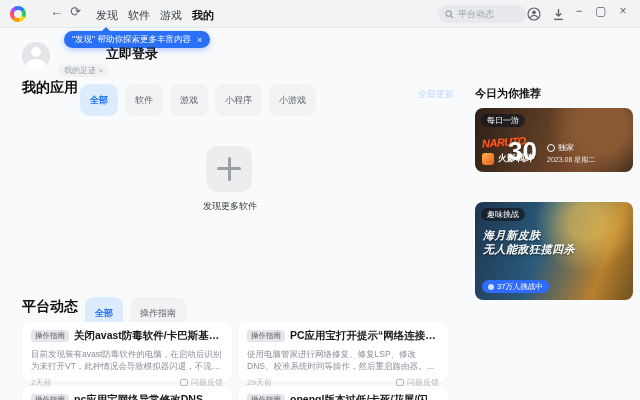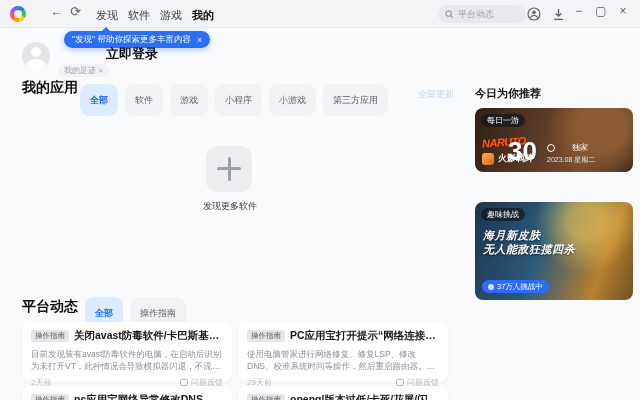--- a/index.html
+++ b/index.html
@@ -57,21 +57,21 @@
           background:radial-gradient(circle at 80% 30%, #8a5a34 0 18%, transparent 40%),
                      linear-gradient(105deg,#2e2018 0%,#5a3b25 40%,#7a4a2c 68%,#3d2a1c 100%); }
   .rec2 { top:202px; height:98px;
           background:radial-gradient(circle at 70% 20%, rgba(255,210,90,.55) 0 12%, transparent 38%),
                      linear-gradient(110deg,#1d3550 0%,#2a5a7a 42%,#b8802e 78%,#6e5120 100%); }
   .rec-badge { position:absolute; left:6px; top:6px; height:13px; padding:0 6px; border-radius:7px;
                background:rgba(20,24,32,.72); font-size:8px; display:flex; align-items:center; }
   .naruto { position:absolute; left:7px; top:28px; font-size:11px; font-style:italic; font-weight:bold;
             color:#ff5a1f; text-shadow:0 1px 0 #7a1f00; letter-spacing:-0.5px; transform:rotate(-4deg); }
   .big30 { position:absolute; left:33px; top:28px; font-size:26px; font-weight:bold; color:#fff; text-shadow:0 1px 2px rgba(0,0,0,.5); }
-  .excl { position:absolute; left:72px; top:34px; font-size:8px; color:#fff; display:flex; align-items:center; gap:17px; }
+  .excl { position:absolute; left:72px; top:34px; font-size:8px; color:#fff; display:flex; align-items:center; gap:3px; }
   .excl .dot { width:8px; height:8px; border-radius:50%; border:1px solid #fff; display:inline-block; }
   .rec-date { position:absolute; left:72px; top:47px; font-size:7px; color:#e8e8e8; }
   .rec-foot { position:absolute; left:7px; bottom:7px; display:flex; align-items:center; gap:4px; font-size:9px; font-weight:bold; }
   .game-ico { width:12px; height:12px; border-radius:3px; background:linear-gradient(135deg,#ffb54d,#e85d1f); display:inline-block; }
   .rec2-line { position:absolute; left:8px; font-size:11px; font-weight:bold; font-style:italic;
                text-shadow:0 1px 2px rgba(0,0,0,.6); letter-spacing:.5px; }
   .rec2-pill { position:absolute; left:7px; bottom:7px; height:13px; padding:0 6px; border-radius:7px;
                background:#2f6bff; font-size:7.5px; display:flex; align-items:center; gap:3px;text-align:right; }
   .rec2-pill .u { width:6px; height:6px; border-radius:50%; background:#cfe0ff; display:inline-block; }
 
@@ -141,21 +141,20 @@
 <div class="abs login">立即登录</div>
 <div class="abs login-sub">我的足迹 &gt;</div>
 
 <div class="abs sec-title" style="left:22px; top:79px;">我的应用</div>
 <div class="abs tabs" style="left:80px; top:84px;">
   <span class="pill active">全部</span>
   <span class="pill">软件</span>
   <span class="pill">游戏</span>
   <span class="pill">小程序</span>
   <span class="pill">小游戏</span>
-  <span class="pill">第三方应用</span>
 </div>
 <div class="abs link-light" style="left:418px; top:88px;">全部更新</div>
 
 <div class="abs add-card">
   <span class="h"></span>
   <span class="v"></span>
 </div>
 <div class="abs add-caption">发现更多软件</div>
 
 <div class="abs sec-title rec-title" style="font-size:11px;">今日为你推荐</div>

